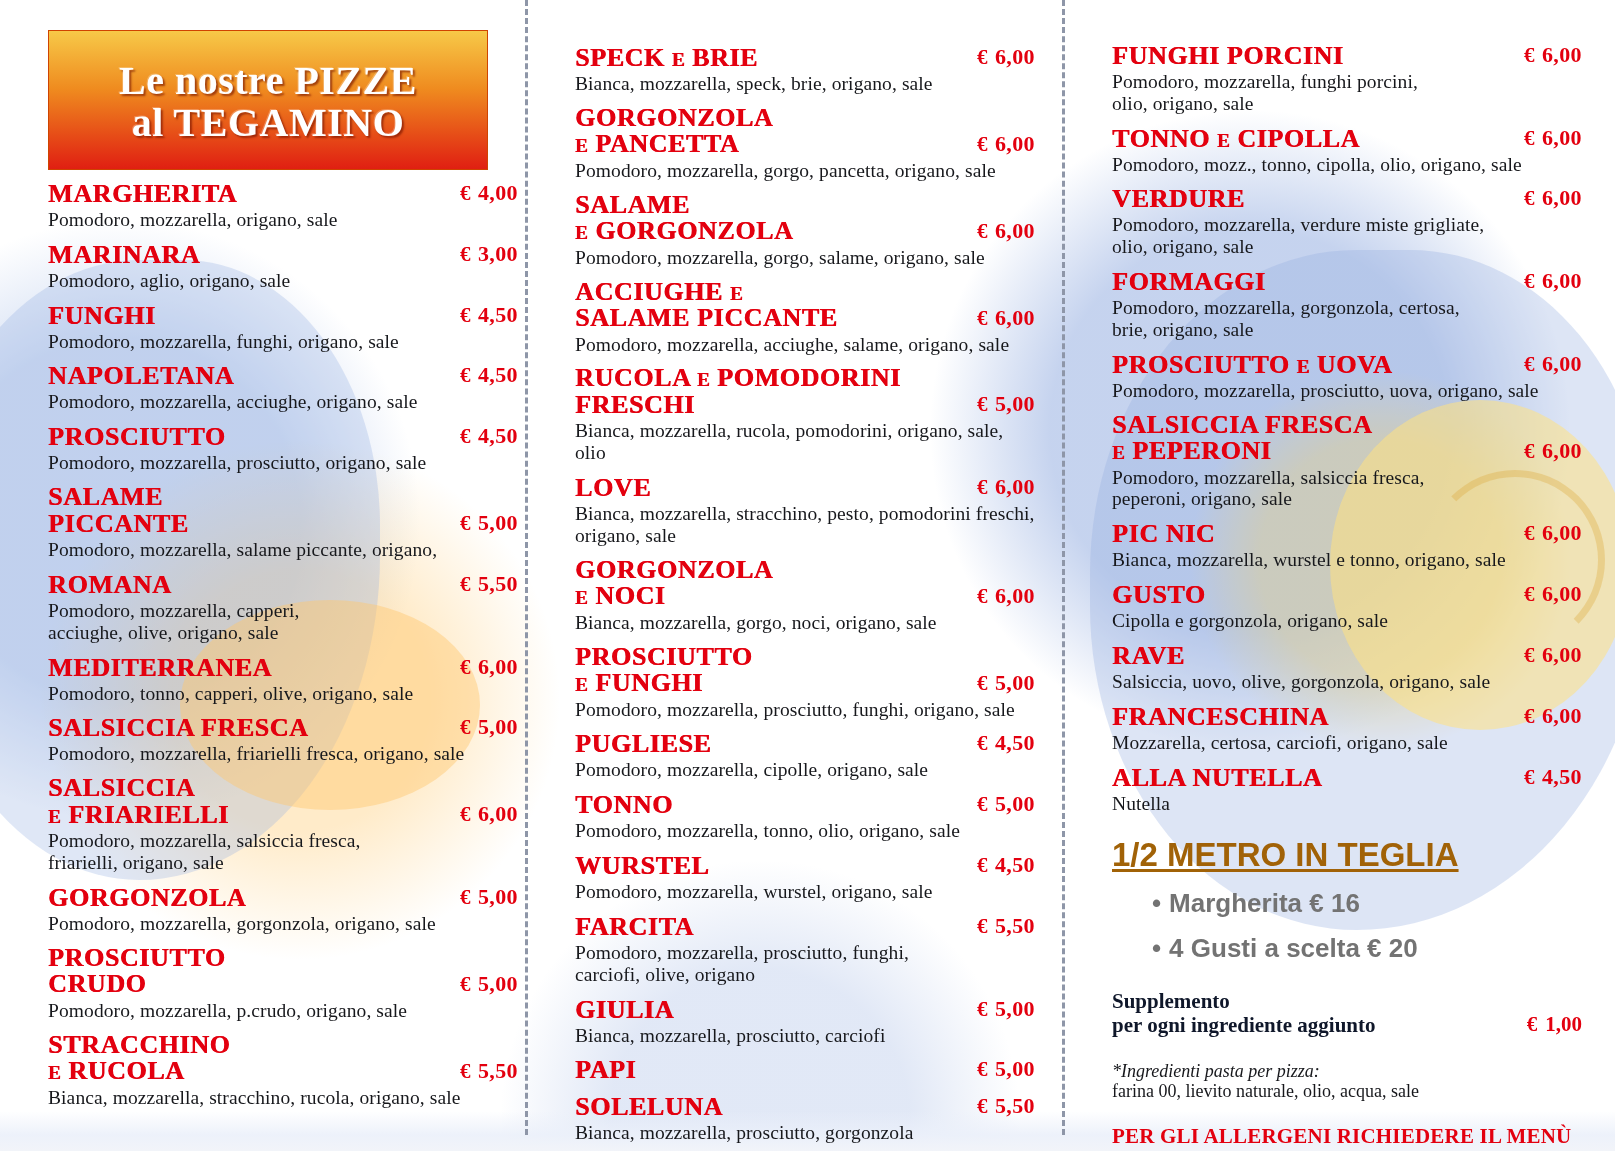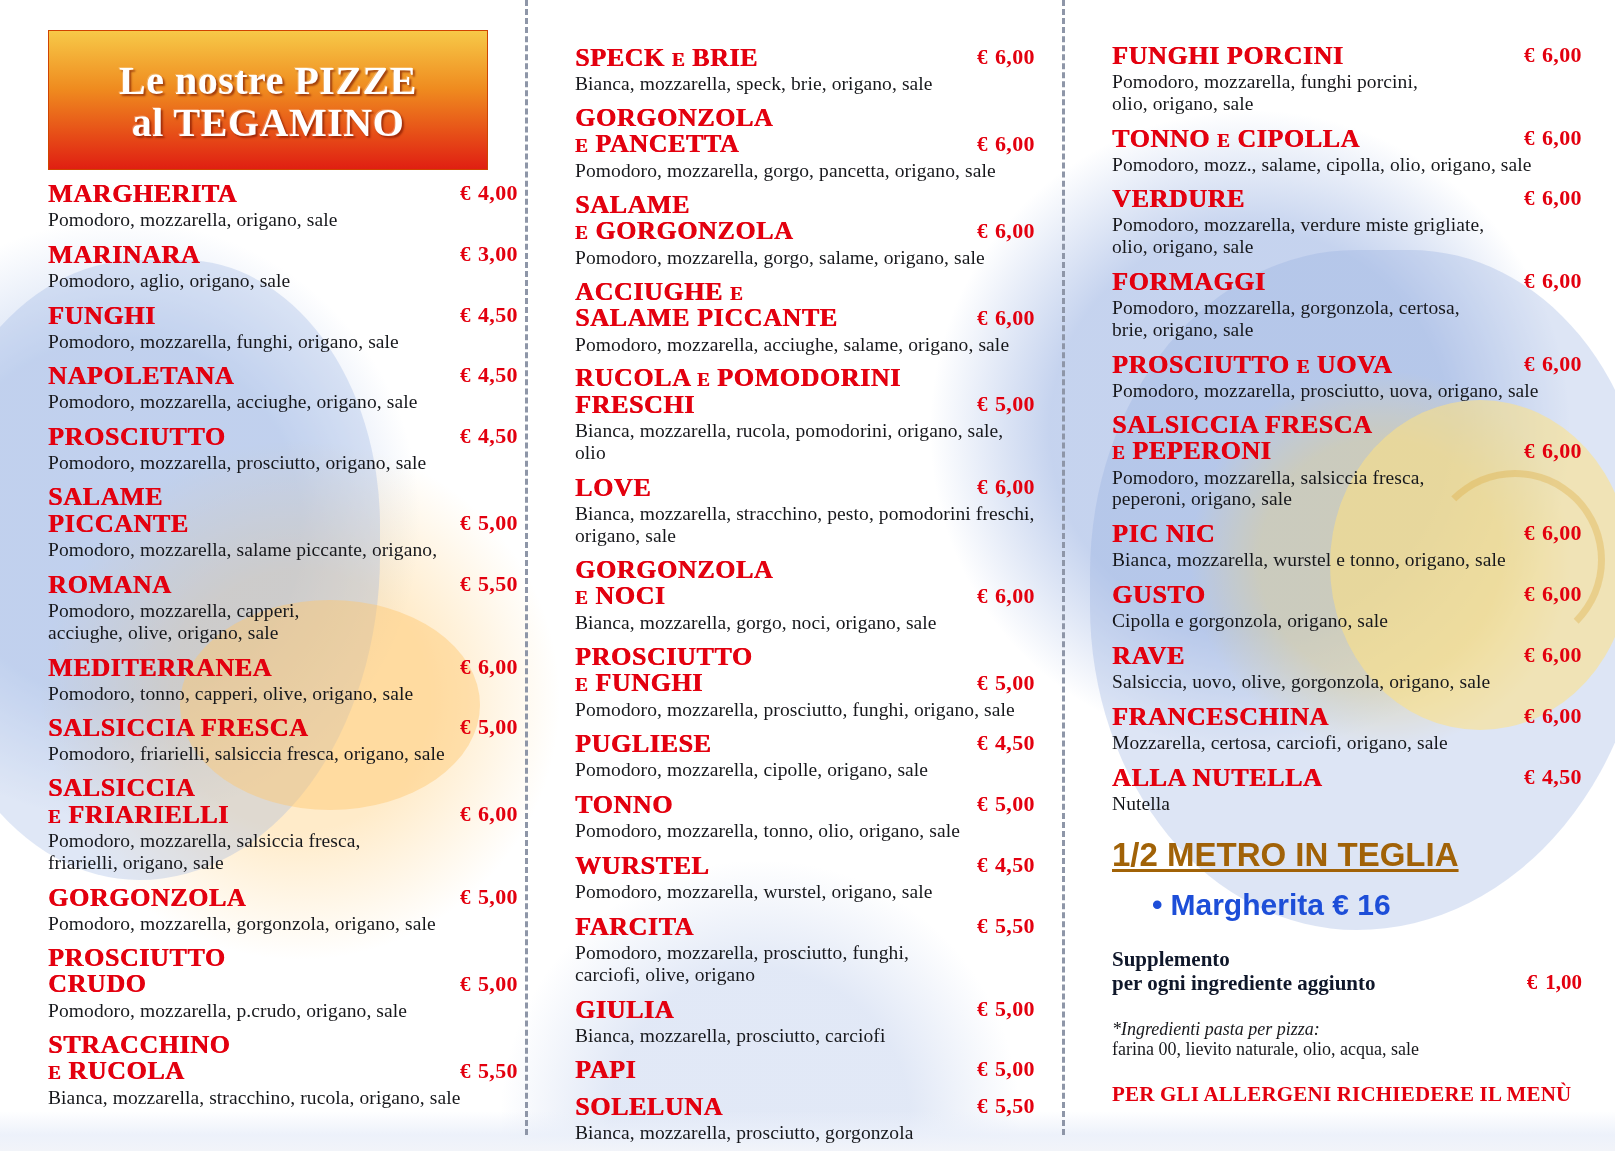--- a/index.html
+++ b/index.html
@@ -124,23 +124,23 @@
     color: #a16207;
     font-weight: bold;
     font-size: 33px;
     font-family: "Liberation Sans", sans-serif;
     letter-spacing: 0px;
     margin-top: 22px;
     text-decoration: underline;
     text-underline-offset: 3px;
   }
   .teglia-line {
-    color: #1d4ed8;
-    font-weight: bold;
-    font-size: 30px;
+    color: #737373;
+    font-weight: bold;
+    font-size: 26px;
     font-family: "Liberation Sans", sans-serif;
     margin-top: 14px;
     padding-left: 40px;
   }
   .teglia-line .bullet { margin-right: 8px; }
 
   .supp {
     margin-top: 26px;
     display: flex; align-items: flex-end; justify-content: space-between;
   }
@@ -237,21 +237,21 @@
             <div class="name">MEDITERRANEA</div>
             <div class="price"><span class="eur">€</span><span>6,00</span></div>
           </div>
           <div class="desc">Pomodoro, tonno, capperi, olive, origano, sale</div>
         </div>
         <div class="item">
           <div class="item-head">
             <div class="name">SALSICCIA FRESCA</div>
             <div class="price"><span class="eur">€</span><span>5,00</span></div>
           </div>
-          <div class="desc">Pomodoro, friarielli, salsiccia fresca, origano, sale</div>
+          <div class="desc">Pomodoro, mozzarella, friarielli fresca, origano, sale</div>
         </div>
         <div class="item">
           <div class="item-head">
             <div class="name two-line">SALSICCIA<br><span class="sm">e</span> FRIARIELLI</div>
             <div class="price"><span class="eur">€</span><span>6,00</span></div>
           </div>
           <div class="desc">Pomodoro, mozzarella, salsiccia fresca,<br>friarielli, origano, sale</div>
         </div>
         <div class="item">
           <div class="item-head">
@@ -395,21 +395,21 @@
             <div class="name">FUNGHI PORCINI</div>
             <div class="price"><span class="eur">€</span><span>6,00</span></div>
           </div>
           <div class="desc">Pomodoro, mozzarella, funghi porcini,<br>olio, origano, sale</div>
         </div>
         <div class="item">
           <div class="item-head">
             <div class="name">TONNO <span class="sm">e</span> CIPOLLA</div>
             <div class="price"><span class="eur">€</span><span>6,00</span></div>
           </div>
-          <div class="desc">Pomodoro, mozz., salame, cipolla, olio, origano, sale</div>
+          <div class="desc">Pomodoro, mozz., tonno, cipolla, olio, origano, sale</div>
         </div>
         <div class="item">
           <div class="item-head">
             <div class="name">VERDURE</div>
             <div class="price"><span class="eur">€</span><span>6,00</span></div>
           </div>
           <div class="desc">Pomodoro, mozzarella, verdure miste grigliate,<br>olio, origano, sale</div>
         </div>
         <div class="item">
           <div class="item-head">
@@ -465,20 +465,21 @@
             <div class="name">ALLA NUTELLA</div>
             <div class="price"><span class="eur">€</span><span>4,50</span></div>
           </div>
           <div class="desc">Nutella</div>
         </div>
       </div>
 
     <div class="teglia-title">1/2 METRO IN TEGLIA</div>
     <div class="teglia-lines">
         <div class="teglia-line"><span class="bullet">•</span><span>Margherita € 16</span></div>
+        <div class="teglia-line"><span class="bullet">•</span><span>4 Gusti a scelta € 20</span></div>
       </div>
 
     <div class="supp">
       <div class="supp-txt">
         <div>Supplemento</div>
         <div>per ogni ingrediente aggiunto</div>
       </div>
       <div class="supp-price">
         <span class="eur">€</span><span>1,00</span>
       </div>

